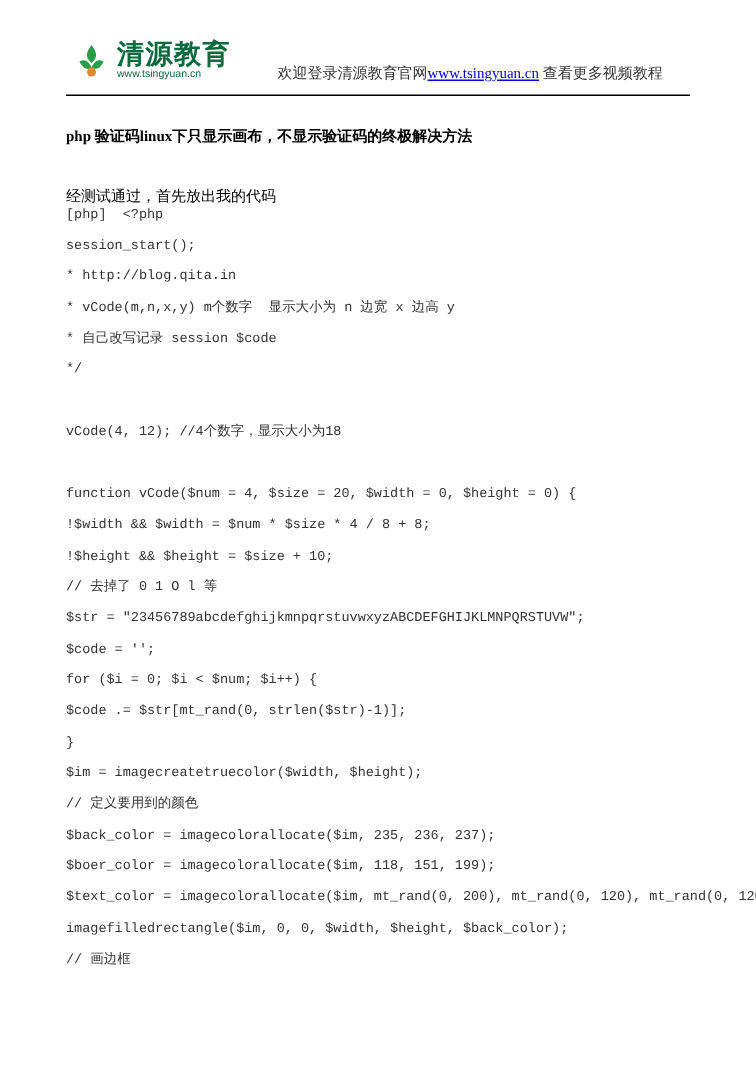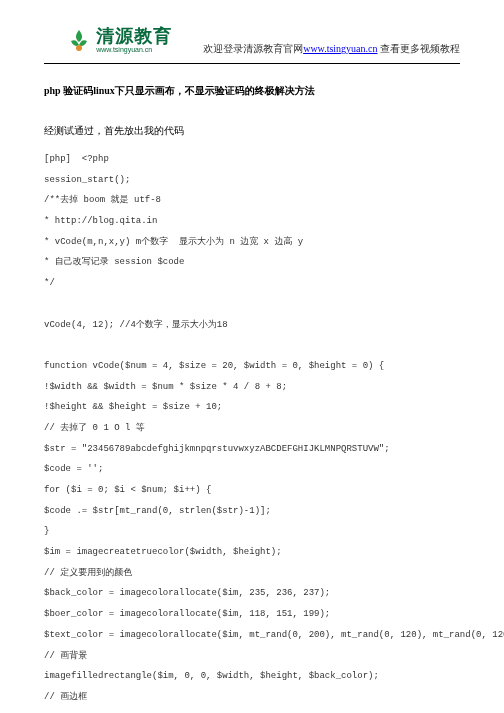--- a/index.html
+++ b/index.html
@@ -11,21 +11,20 @@
     color: #000;
     width: 504px;
   }
   .page {
     padding: 24px 44px 20px 44px;
   }
   .header {
     display: flex;
     align-items: flex-end;
     margin-bottom: 3px;
-    justify-content: flex-end;
   }
   .logo {
     width: 110px;
     height: 36px;
     position: relative;
     margin-right: 6px;
     flex-shrink: 0;
   }
   .logo-icon {
     position: absolute;
@@ -68,21 +67,20 @@
     margin: 0;
   }
   .title {
     text-align: left;
     font-size: 10px;
     font-weight: bold;
     margin: 20px 0 26px 0;
   }
   .intro {
     font-size: 10px;
-    margin-bottom: 16px;
   }
   .code {
     font-family: "Courier New", Consolas, monospace;
     font-size: 9px;
     line-height: 1.3;
     color: #333;
   }
   .code p {
     margin: 0 0 9px 0;
     white-space: pre;
@@ -111,21 +109,20 @@
 
   <hr class="hr">
 
   <div class="title">php 验证码linux下只显示画布，不显示验证码的终极解决方法</div>
 
   <div class="intro">经测试通过，首先放出我的代码</div>
 
   <div class="code" id="code-block">
       <p>[php]  &lt;?php</p>
       <p>session_start();</p>
-      <p>/**去掉 boom 就是 utf-8</p>
       <p>* http://blog.qita.in</p>
       <p>* vCode(m,n,x,y) m个数字  显示大小为 n 边宽 x 边高 y</p>
       <p>* 自己改写记录 session $code</p>
       <p>*/</p>
       <p> </p>
       <p>vCode(4, 12); //4个数字，显示大小为18</p>
       <p> </p>
       <p>function vCode($num = 4, $size = 20, $width = 0, $height = 0) {</p>
       <p>!$width &amp;&amp; $width = $num * $size * 4 / 8 + 8;</p>
       <p>!$height &amp;&amp; $height = $size + 10;</p>
@@ -133,18 +130,17 @@
       <p>$str = "23456789abcdefghijkmnpqrstuvwxyzABCDEFGHIJKLMNPQRSTUVW";</p>
       <p>$code = '';</p>
       <p>for ($i = 0; $i &lt; $num; $i++) {</p>
       <p>$code .= $str[mt_rand(0, strlen($str)-1)];</p>
       <p>}</p>
       <p>$im = imagecreatetruecolor($width, $height);</p>
       <p>// 定义要用到的颜色</p>
       <p>$back_color = imagecolorallocate($im, 235, 236, 237);</p>
       <p>$boer_color = imagecolorallocate($im, 118, 151, 199);</p>
       <p>$text_color = imagecolorallocate($im, mt_rand(0, 200), mt_rand(0, 120), mt_rand(0, 120));</p>
-      <p>// 画背景</p>
       <p>imagefilledrectangle($im, 0, 0, $width, $height, $back_color);</p>
       <p>// 画边框</p>
     </div>
 
 </div>
 
 </body></html>

